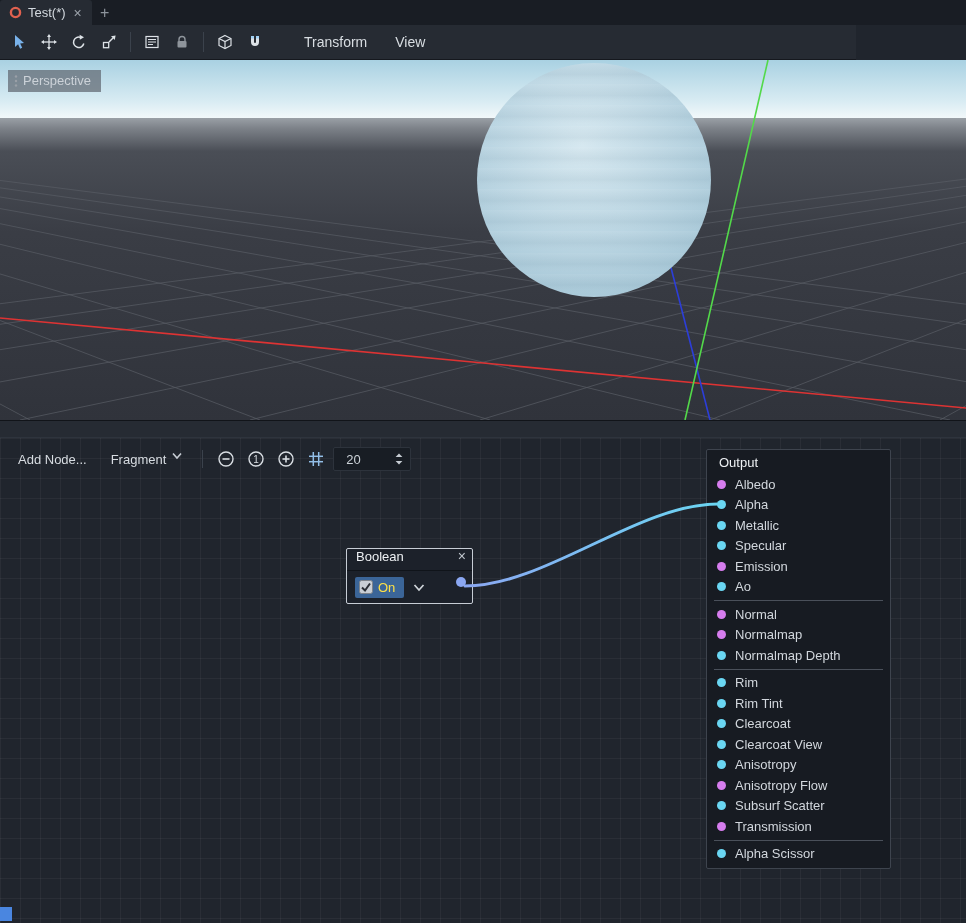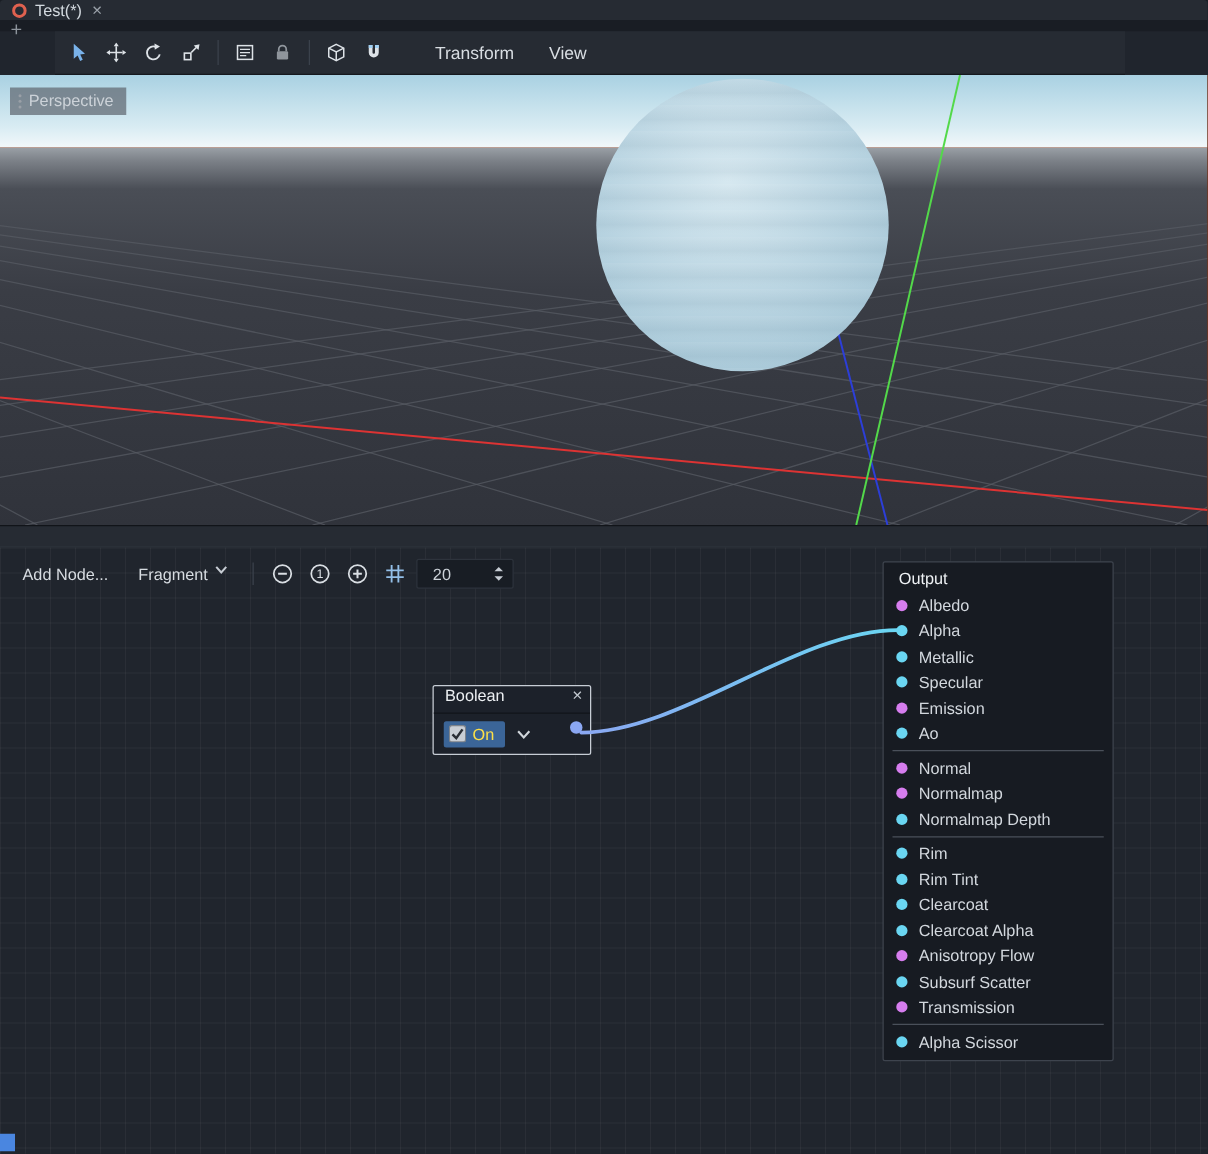--- a/index.html
+++ b/index.html
@@ -1,28 +1,28 @@
 <!DOCTYPE html>
 <html><head>
 <meta charset="utf-8">
 <style>
   * { margin:0; padding:0; box-sizing:border-box; }
   html,body { width:966px; height:923px; overflow:hidden; background:#20252d;
     font-family:"Liberation Sans", sans-serif; }
 
   
-  .tabbar { position:absolute; left:0; top:0; width:966px; height:25px; background:#191d24; display:flex; align-items:stretch;flex-direction:column; }
+  .tabbar { position:absolute; left:0; top:0; width:966px; height:25px; background:#191d24; display:flex; align-items:stretch; }
   .tab { display:flex; align-items:center; gap:6px; padding:0 8px 0 9px; background:#262b33; border-radius:3px 3px 0 0; cursor:pointer; }
   .tab-title { font-size:13px; color:#d3d9df; }
   .tab-close { font-size:14px; color:#9ba2aa; padding:0 2px; cursor:pointer; }
   .newtab { width:26px; display:flex; align-items:center; justify-content:center; color:#8d949c; font-size:16px; cursor:pointer; }
 
   
   .toolbar { position:absolute; left:0; top:25px; width:856px; height:35px; background:#262b33;
-    border-bottom:1px solid #15181e; display:flex; align-items:center; padding-left:4px;margin-left:44px; }
+    border-bottom:1px solid #15181e; display:flex; align-items:center; padding-left:4px; }
   .tbtn { width:30px; height:28px; display:flex; align-items:center; justify-content:center; cursor:pointer; border-radius:2px; }
   .tsep { width:1px; height:20px; background:#3b424c; margin:0 6px; }
   .tmenu { color:#d8dde2; font-size:14px; padding:0 14px; cursor:pointer; }
 
   
   .viewport { position:absolute; left:0; top:60px; width:966px; height:360px; background:#c2410c; cursor:crosshair; }
   .persp { position:absolute; left:8px; top:10px; background:rgba(96,103,112,0.72); color:#ccd2d8;
     font-size:13px; padding:3px 10px 4px 6px; display:flex; align-items:center; gap:5px; cursor:pointer; }
 
   
@@ -355,21 +355,25 @@
     <div class="orow">
         <span class="pdot" style="background: rgb(106, 214, 242);"></span>
         <span class="plabel">Rim Tint</span>
       </div>
     <div class="orow">
         <span class="pdot" style="background: rgb(106, 214, 242);"></span>
         <span class="plabel">Clearcoat</span>
       </div>
     <div class="orow">
         <span class="pdot" style="background: rgb(106, 214, 242);"></span>
-        <span class="plabel">Clearcoat Alpha</span>
+        <span class="plabel">Clearcoat View</span>
+      </div>
+    <div class="orow">
+        <span class="pdot" style="background: rgb(106, 214, 242);"></span>
+        <span class="plabel">Anisotropy</span>
       </div>
     <div class="orow">
         <span class="pdot" style="background: rgb(214, 125, 238);"></span>
         <span class="plabel">Anisotropy Flow</span>
       </div>
     <div class="orow">
         <span class="pdot" style="background: rgb(106, 214, 242);"></span>
         <span class="plabel">Subsurf Scatter</span>
       </div>
     <div class="orow">

